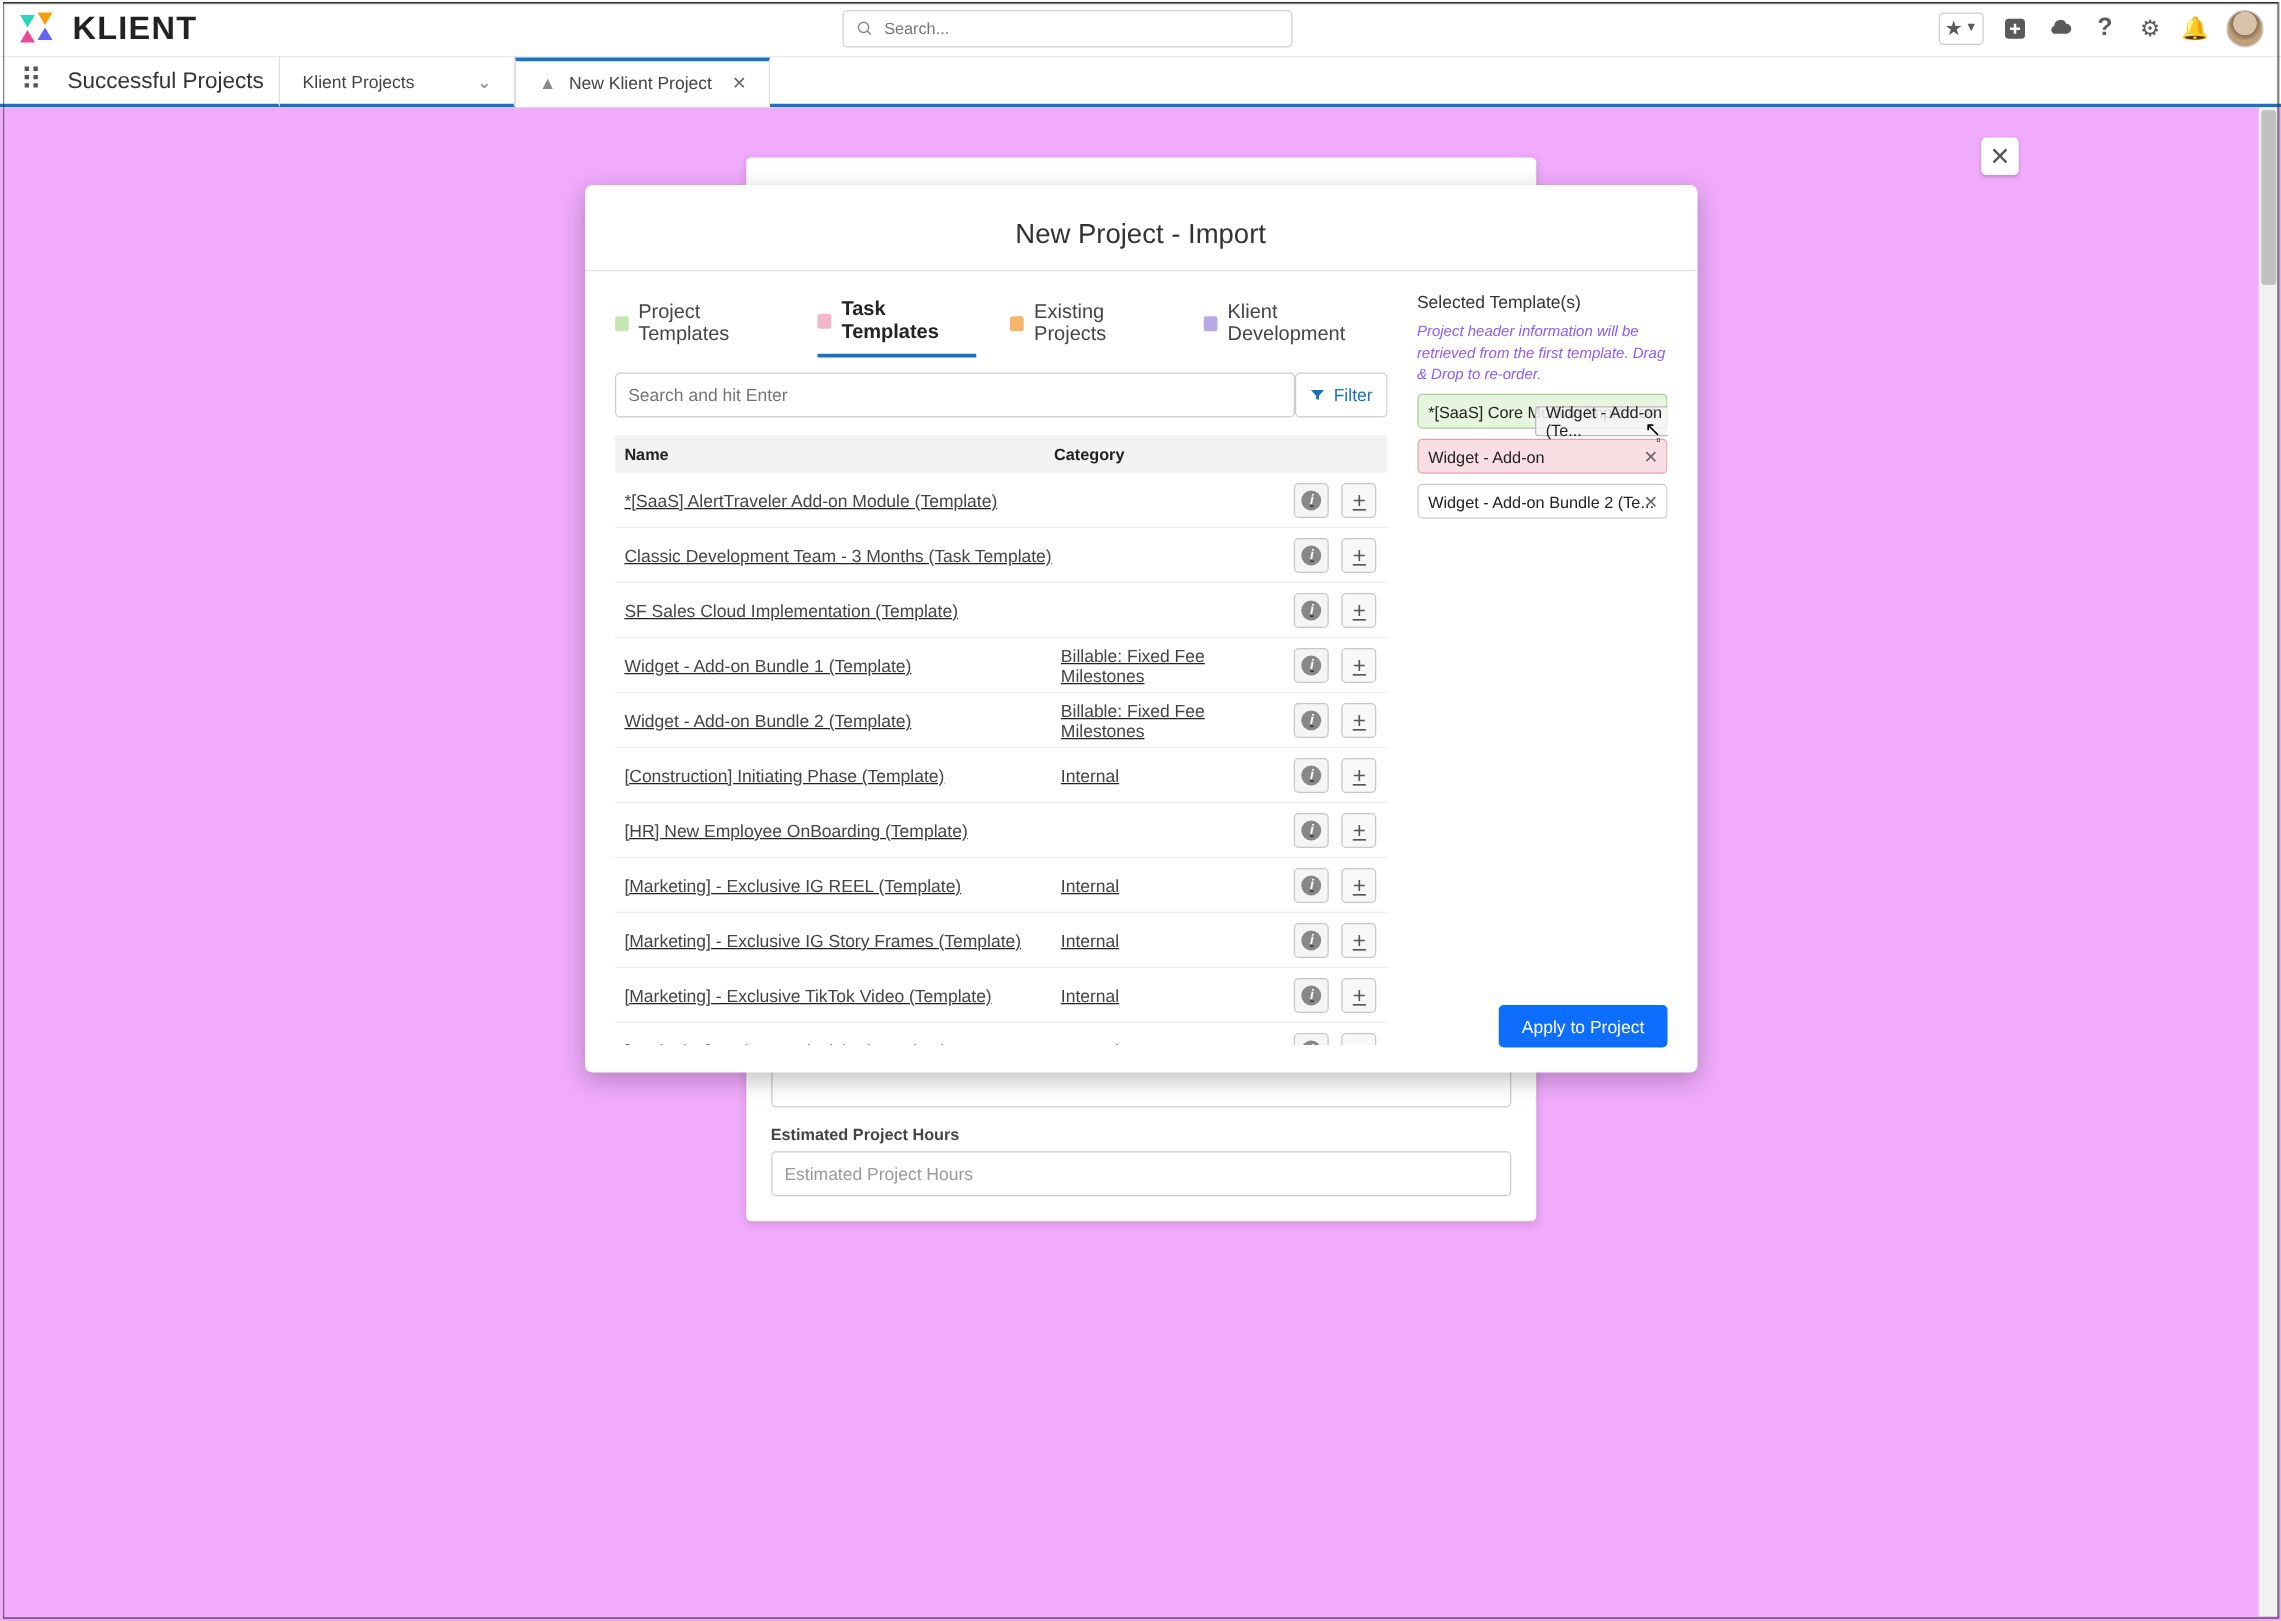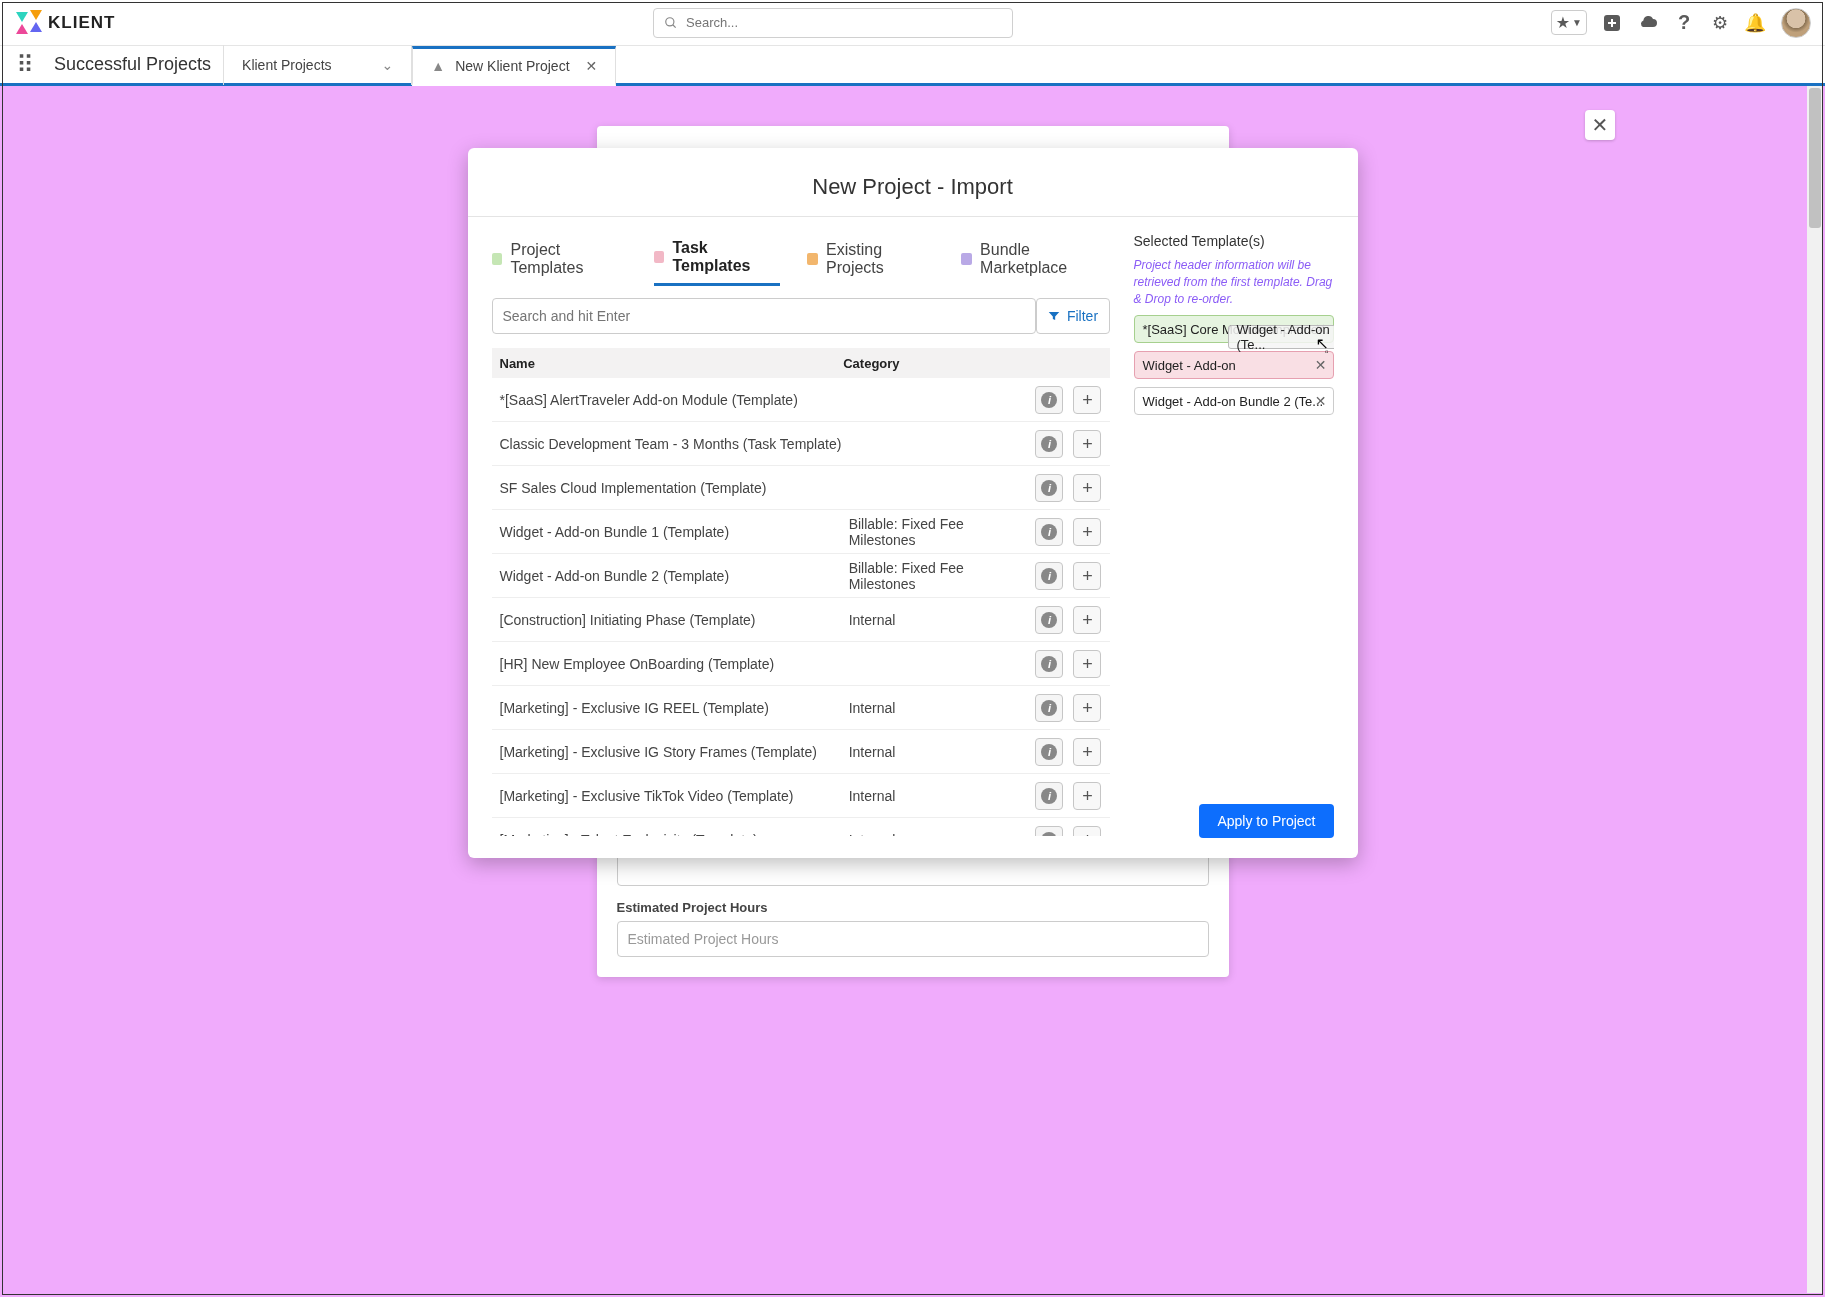--- a/index.html
+++ b/index.html
@@ -1,19 +1,19 @@
 <!DOCTYPE html>
 <html><head>
 <meta charset="utf-8">
 <style>
 * { box-sizing: border-box; margin: 0; padding: 0; }
 body { font-family: -apple-system, "Segoe UI", Arial, sans-serif; background:#fff; color:#222; overflow:hidden; }
 
 .topbar { height:46px; display:flex; align-items:center; padding:0 14px; border-bottom:1px solid #e5e5e5; background:#fff; }
-.logo { display:flex; align-items:center; gap:4px; font-weight:800; font-size:17px; letter-spacing:1px; }
+.logo { display:flex; align-items:center; gap:14px; font-weight:800; font-size:26px; letter-spacing:1px; }
 .logo svg { flex:0 0 auto; }
 .searchwrap { flex:1; display:flex; justify-content:center; }
 .search { width:360px; height:30px; border:1px solid #d0d0d0; border-radius:4px; display:flex; align-items:center; padding:0 10px; color:#888; gap:8px; }
 .search input { border:none; outline:none; flex:1; font-size:13px; color:#555; background:transparent; }
 .toolicons { display:flex; align-items:center; gap:14px; color:#5a5a5a; }
 .toolicons .iconbtn { width:22px; height:22px; display:flex; align-items:center; justify-content:center; }
 .toolicons .fav { border:1px solid #ccc; border-radius:4px; padding:2px 4px; display:flex; align-items:center; gap:2px; }
 .avatar { width:30px; height:30px; border-radius:50%; border:1px solid #ccc; background: radial-gradient(circle at 50% 35%, #d9c2a8 40%, #8b7355 42%, #bfa07a 60%); }
 
 .navbar { height:40px; display:flex; align-items:center; background:#fff; border-bottom:3px solid #1971c2; }
@@ -43,21 +43,21 @@
 .ttab.active { font-weight:600; border-bottom:3px solid #1971c2; color:#222; }
 
 .searchrow { display:flex; margin-top:12px; }
 .searchbox { flex:1; height:36px; border:1px solid #ccc; border-radius:4px; padding:0 10px; display:flex; align-items:center; }
 .searchbox input { border:none; outline:none; width:100%; font-size:14px; }
 .filterbtn { height:36px; width:74px; border:1px solid #ccc; border-radius:4px; display:flex; align-items:center; justify-content:center; gap:6px; color:#1971c2; font-size:14px; }
 .filterbtn svg { fill:#1971c2; }
 
 .tablehead { display:flex; background:#f3f2f2; margin-top:14px; height:32px; align-items:center; font-weight:700; font-size:13px; padding:0 8px;gap:34px; }
 .col-name { width:58%; } .col-cat { width:27%; } .col-act { width:15%; }
-.tbody { overflow:auto; }
+.tbody { overflow:auto;text-decoration:underline; }
 .trow { display:flex; align-items:center; height:44px; padding:0 8px; border-bottom:1px solid #eee; font-size:14px; color:#444; }
 .trow .col-act { display:flex; justify-content:flex-end; gap:10px; }
 .smbtn { width:28px; height:28px; border:1px solid #c6c6c6; border-radius:4px; display:flex; align-items:center; justify-content:center; color:#555; background:#f8f8f8; }
 .smbtn.info { background:#f5f5f5; }
 .smbtn.info span{ display:flex; align-items:center; justify-content:center; width:16px; height:16px; border-radius:50%; background:#888; color:#fff; font-size:11px; font-style:italic; font-weight:bold; }
 
 .rightpane { width:200px; position:relative; }
 .rttitle { font-size:14px; font-weight:400; color:#333; padding-top:6px; }
 .rtnote { font-size:12px; font-style:italic; color:#8b5cf6; margin-top:8px; line-height:1.4; }
 .chip { position:relative; height:28px; border:1px solid; border-radius:4px; display:flex; align-items:center; padding:0 22px 0 8px; font-size:13px; margin-top:8px; white-space:nowrap; overflow:hidden; text-overflow:ellipsis; }
@@ -173,21 +173,21 @@
         <div class="ttab active">
             <span class="swatch" style="background:#f2b8c6"></span>
             <span>Task Templates</span>
           </div>
         <div class="ttab">
             <span class="swatch" style="background:#f2b66d"></span>
             <span>Existing Projects</span>
           </div>
         <div class="ttab">
             <span class="swatch" style="background:#b9a9e6"></span>
-            <span>Bundle Marketplace</span>
+            <span>Klient Development</span>
           </div>
       </div>
       <div class="searchrow">
         <div class="searchbox">
             <input placeholder="Search and hit Enter" style="">
           </div>
         <div class="filterbtn">
           <svg width="14" height="14" viewBox="0 0 24 24">
               <path d="M3 5h18l-7 8v6l-4-2v-4z"></path>
             </svg>

